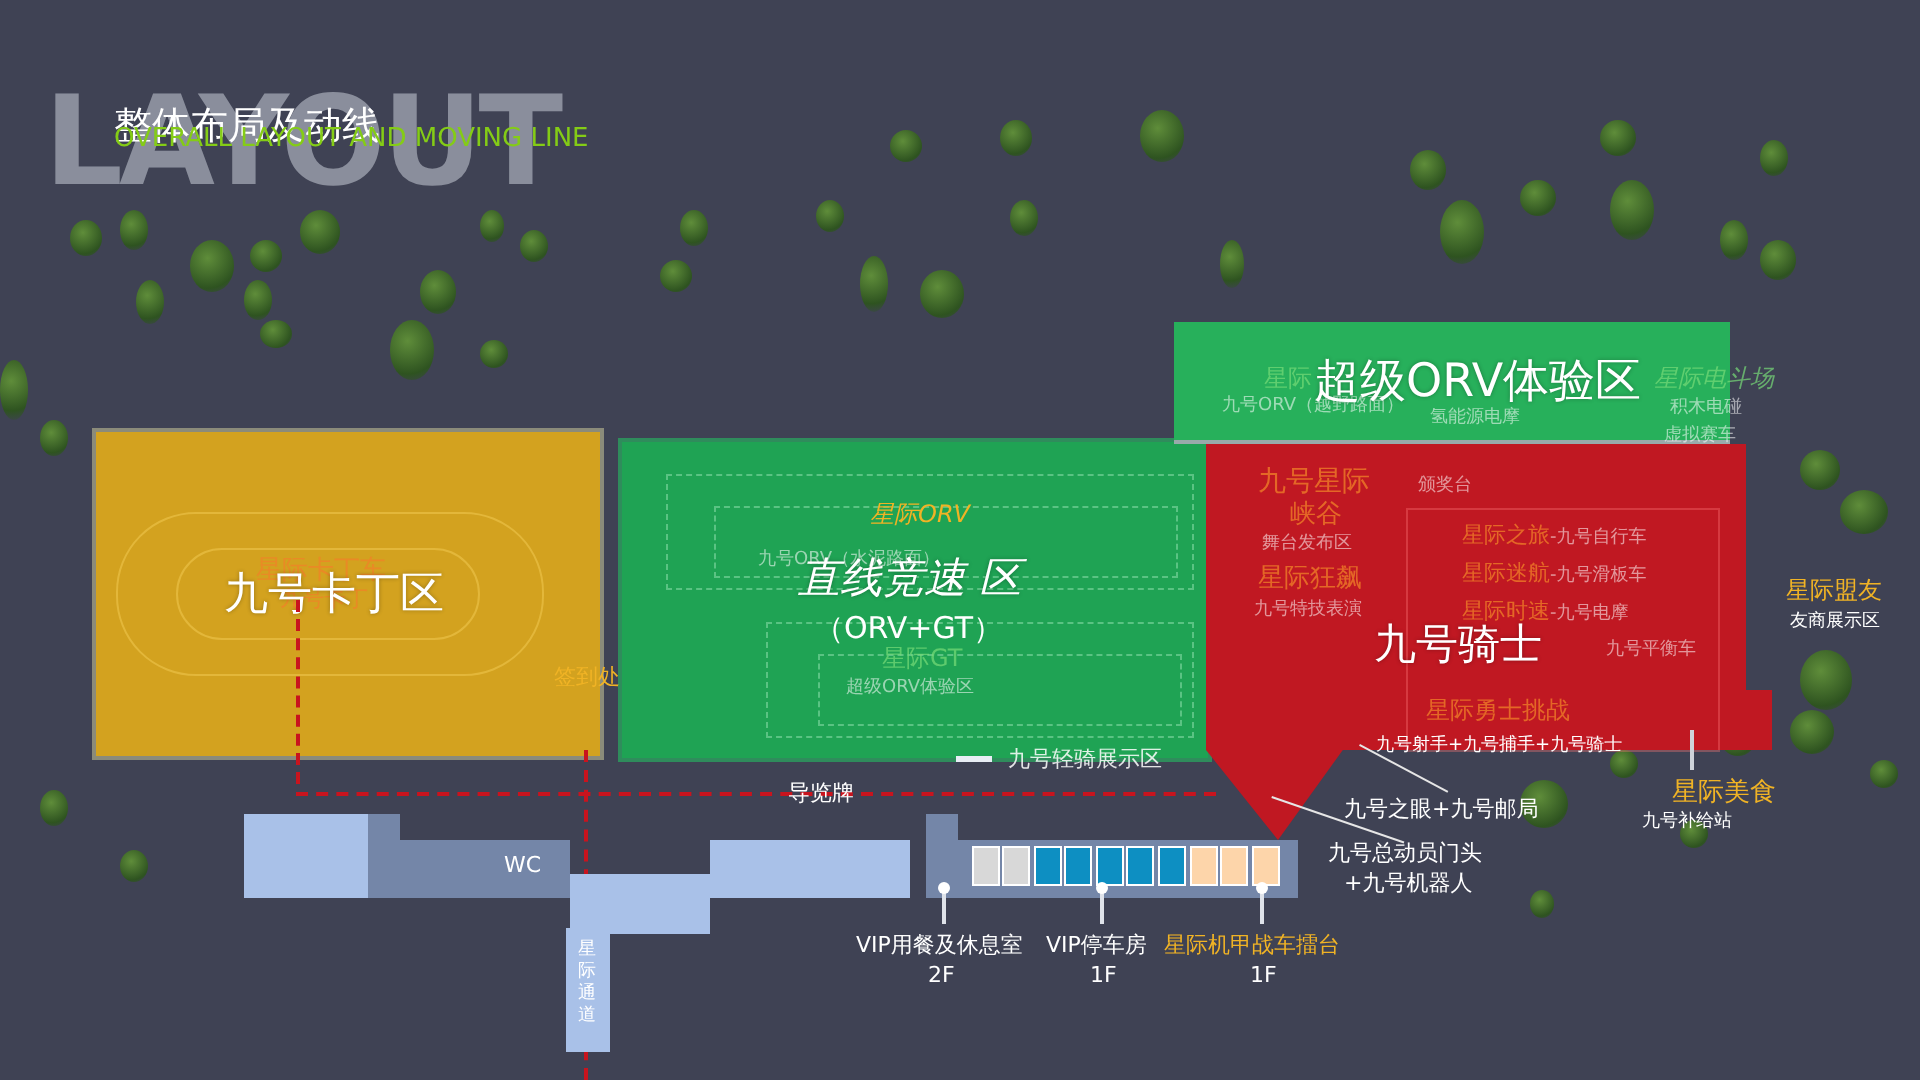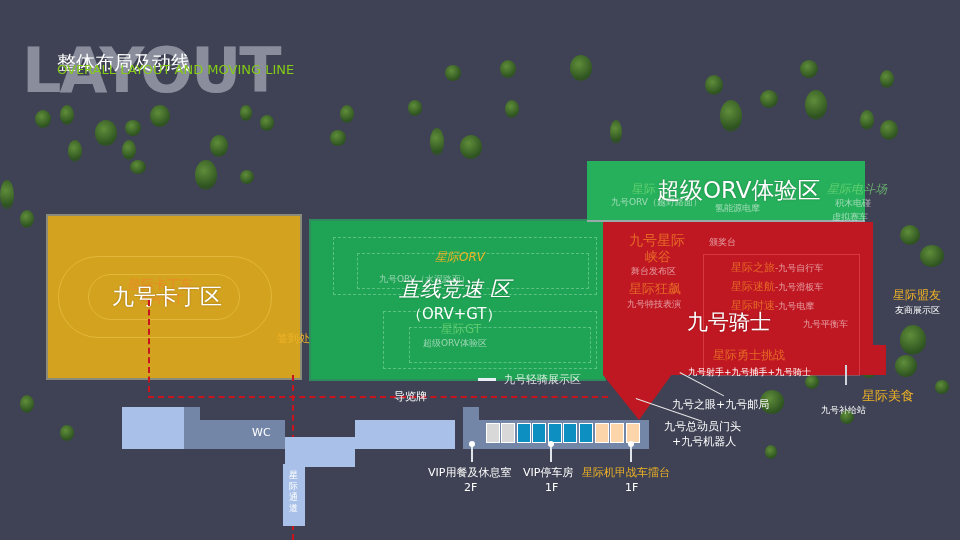--- a/index.html
+++ b/index.html
@@ -192,17 +192,17 @@
 <div class="lbl yellow" style="left:582px;top:465px;">星际机甲战车擂台</div>
 <div class="lbl" style="left:625px;top:481px;color:#fff;">1F</div>
 
 <div class="leader" style="left:636px;top:398px;width:70px;transform:rotate(19deg);"></div>
 <div class="leader" style="left:680px;top:372px;width:50px;transform:rotate(28deg);"></div>
 <div class="lbl" style="left:672px;top:397px;color:#fff;">九号之眼+九号邮局</div>
 <div class="lbl" style="left:664px;top:419px;color:#fff;">九号总动员门头</div>
 <div class="lbl" style="left:672px;top:434px;color:#fff;">+九号机器人</div>
 
 <div class="pin" style="left:845px;top:365px;height:20px;background:#cfd3da;"></div>
-<div class="lbl yellow" style="left:862px;top:387px;font-size:13px;">星际美食</div>
+<div class="lbl yellow" style="left:836px;top:387px;font-size:13px;">星际美食</div>
 <div class="lbl-s" style="left:821px;top:404px;color:#fff;">九号补给站</div>
 
 <div class="lbl yellow" style="left:893px;top:287px;font-size:12px;">星际盟友</div>
 <div class="lbl-s" style="left:895px;top:304px;color:#fff;">友商展示区</div>
 
 </body></html>

